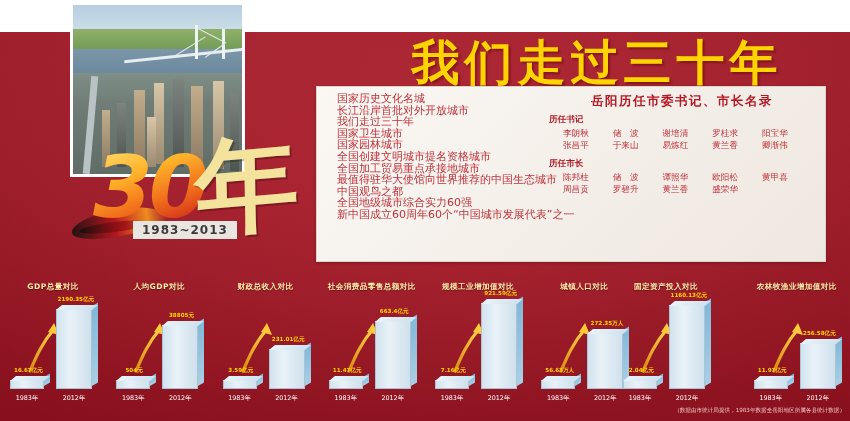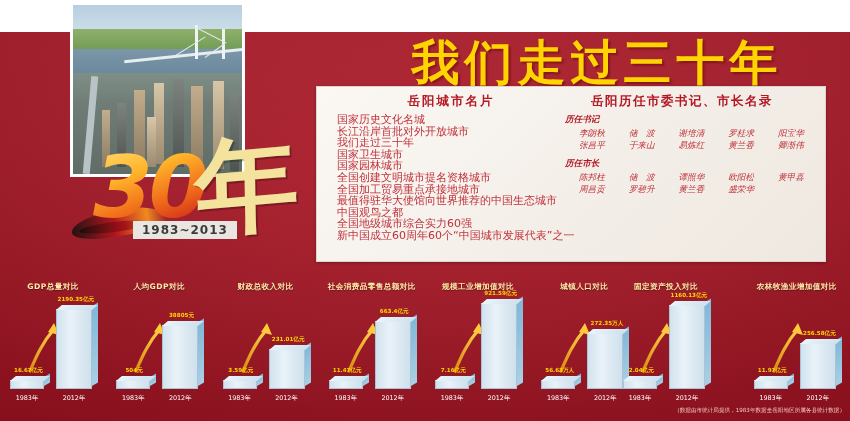--- a/index.html
+++ b/index.html
@@ -109,21 +109,21 @@
     text-align:center;color:#b31824;font-weight:bold;font-size:12.5px;
     letter-spacing:2px;font-family:"DejaVu Serif","Liberation Serif",serif;
     margin-bottom:4px;
   }
   .col-right .col-title{letter-spacing:1.5px;}
   .bullet-list{list-style:none;margin:0;padding:0 0 0 6px;}
   .bullet-list li{
     color:#c0303a;font-size:11px;line-height:11.6px;white-space:nowrap;
     font-family:"DejaVu Sans","Liberation Sans",sans-serif;
   }
-  .grp{margin:0 0 7px 18px;font-style:italic;}
+  .grp{margin:0 0 7px 2px;}
   .grp-head{color:#b31824;font-size:8.6px;font-weight:bold;margin-bottom:2px;
     font-family:"DejaVu Sans","Liberation Sans",sans-serif;}
   .grp-row{color:#c0303a;font-size:8.6px;line-height:11.5px;margin-left:14px;
     white-space:nowrap;font-family:"DejaVu Sans","Liberation Sans",sans-serif;}
   .grp-row span{display:inline-block;width:47px;}
 
   
   .charts{position:absolute;left:0;top:282px;width:850px;height:125px;}
   .chart{position:absolute;top:0;width:106px;height:125px;}
   .chart-title{
@@ -205,21 +205,20 @@
     <div class="three">30</div>
     <div class="yearbox">1983~2013</div>
   </div>
   <div class="nian">年</div>
 
   <div class="headline">我们走过三十年</div>
 
   <div class="panel">
 
     <div class="panel-col col-left">
-      <div class="col-title">岳阳城市名片</div>
       <ul class="bullet-list">
         <li>国家历史文化名城</li>
         <li>长江沿岸首批对外开放城市</li>
         <li>我们走过三十年</li>
         <li>国家卫生城市</li>
         <li>国家园林城市</li>
         <li>全国创建文明城市提名资格城市</li>
         <li>全国加工贸易重点承接地城市</li>
         <li>最值得驻华大使馆向世界推荐的中国生态城市</li>
         <li>中国观鸟之都</li>

